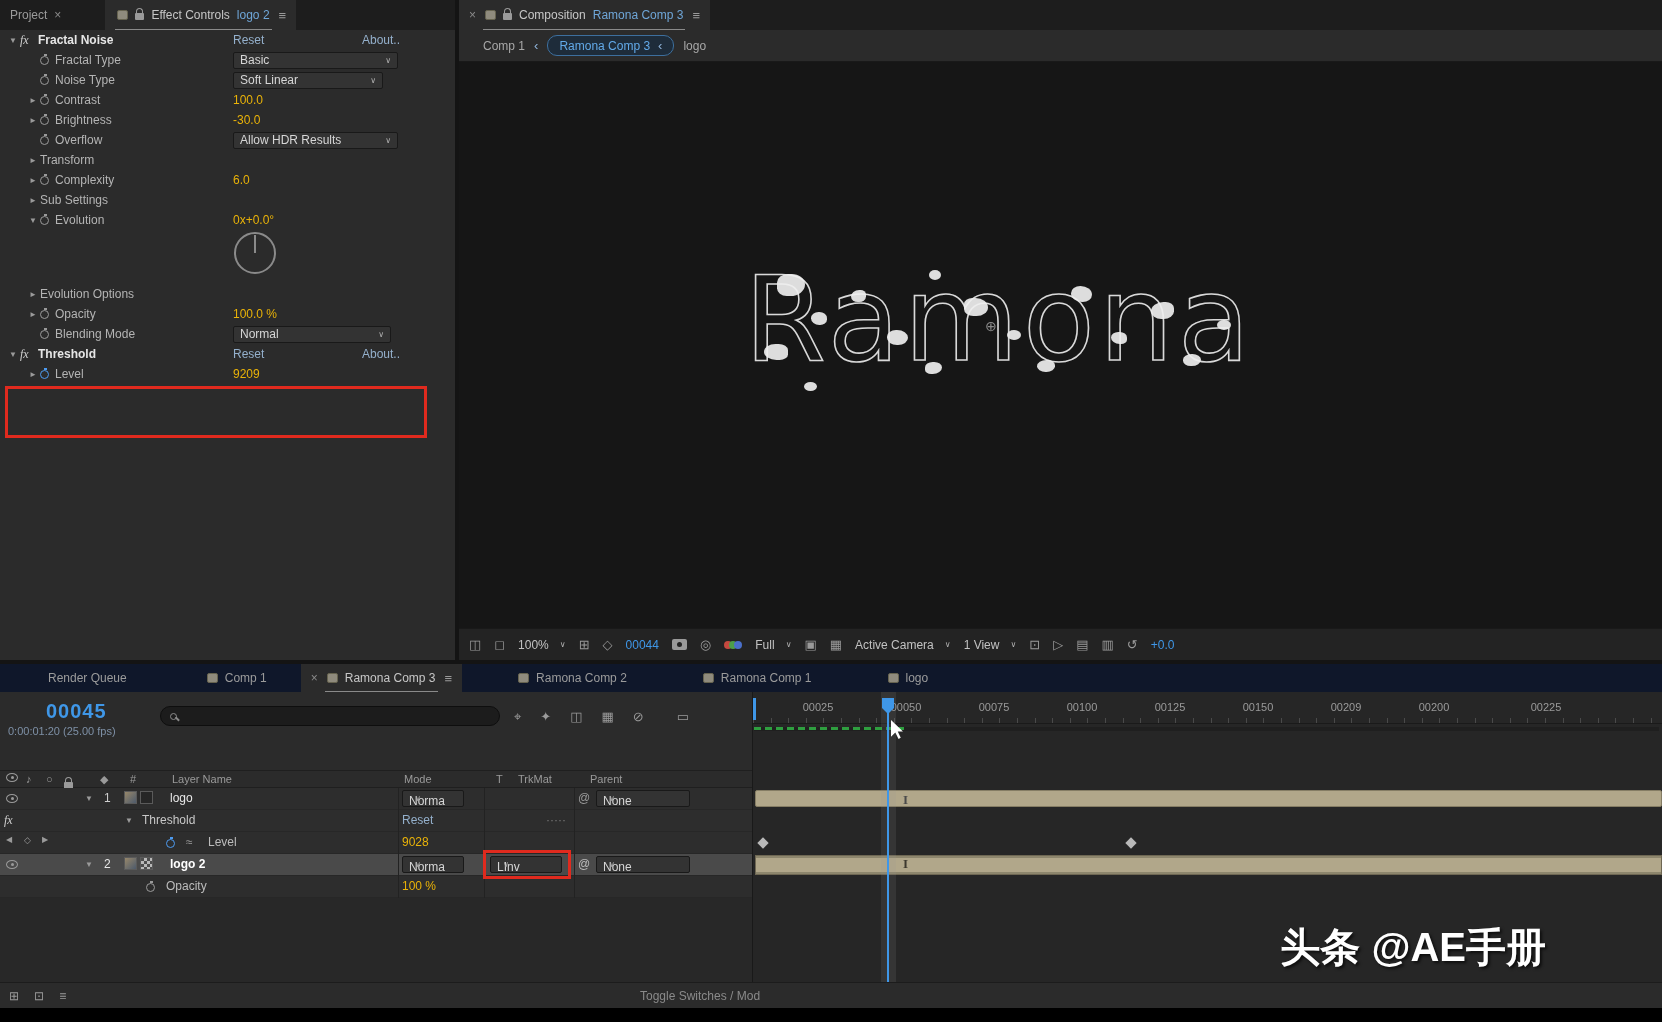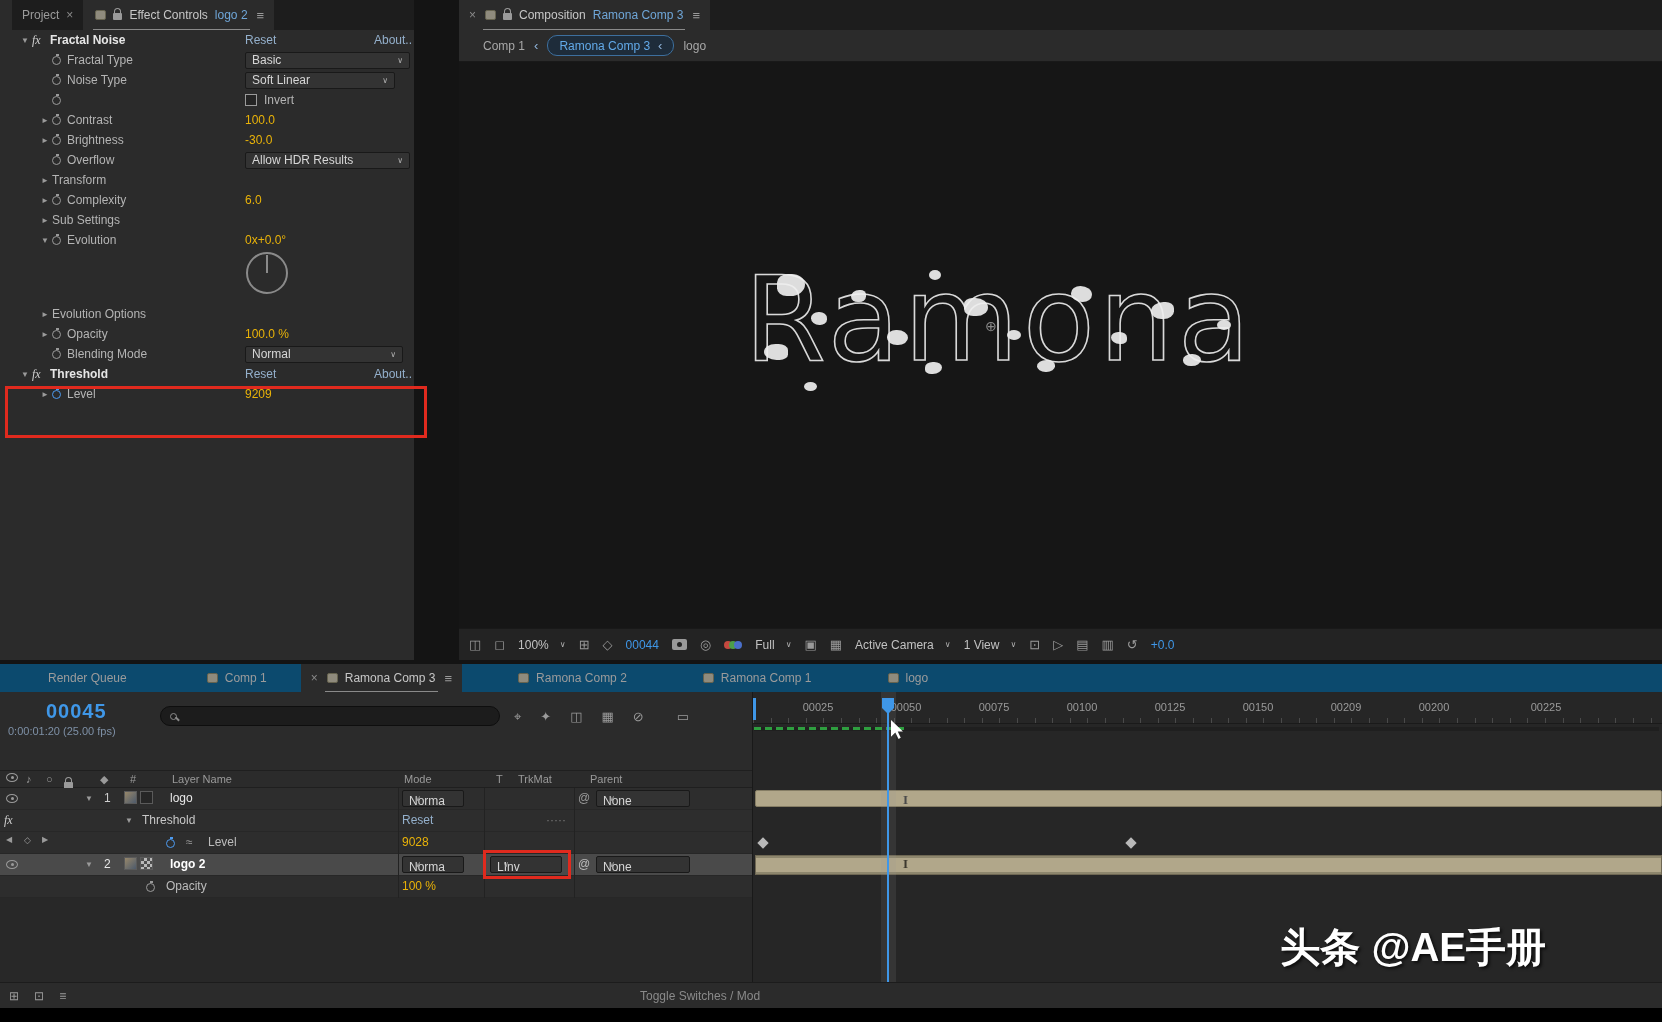--- a/index.html
+++ b/index.html
@@ -2,39 +2,39 @@
 <html><head>
 <meta charset="utf-8">
 <style>
   * { box-sizing: border-box; }
   body { margin:0; background:#000; font-family:"Liberation Sans",sans-serif; font-size:12px; color:#c8c8c8; }
   .app { position:relative; width:1662px; height:1022px; background:#141414; overflow:hidden; }
 
   
   .tabbar { height:30px; background:#1d1d1d; display:flex; align-items:stretch; color:#9b9b9b; }
   .tab { display:flex; align-items:center; gap:7px; padding:0 10px; white-space:nowrap; }
-  .tab.active { background:#2b2b2b; color:#c7c7c7; }
+  .tab.active { background:#2b2b2b; color:#c7c7c7;margin-left:34px; }
   .tabul { display:flex; align-items:center; gap:7px; height:100%; border-bottom:1px solid #8a8a8a; padding:0 2px; }
   .closex { color:#8a8a8a; font-size:12px; }
   .menuglyph { color:#9a9a9a; font-size:13px; }
   .panelico { width:11px; height:10px; background:#8f8b7d; border:1px solid #66634f; border-radius:2px; flex:none; }
   .lock { width:9px; height:7px; background:#9a9a9a; border-radius:1px; position:relative; margin-top:4px; flex:none; }
   .lock::before { content:''; position:absolute; left:1px; top:-5px; width:5px; height:5px; border:1.5px solid #9a9a9a; border-bottom:none; border-radius:4px 4px 0 0; }
   .chev { font-size:8px; color:#b0b0b0; margin-left:auto; padding-left:6px; }
   .sw { width:9px; height:9px; border:1px solid #9a9a9a; border-radius:50%; position:relative; flex:none; margin-right:6px; }
   .sw::before { content:''; position:absolute; top:-3px; left:2.5px; width:3px; height:2px; background:#9a9a9a; }
   .sw.blue { border-color:#4d9bf0; } .sw.blue::before { background:#4d9bf0; }
   .tw { width:14px; text-align:center; font-size:8px; color:#9a9a9a; flex:none; }
   .bval { color:#eab308; }
   .lnk { color:#94b0cc; }
   .dd { background:#333; border:1px solid #191919; border-radius:2px; height:17px; display:flex; align-items:center; padding:0 6px; color:#d6d6d6; font-size:12px; }
   .redbox { position:absolute; border:3px solid #e02a1e; pointer-events:none; z-index:30; }
 
   
-  .ec { position:absolute; left:0; top:0; width:414px; height:660px; background:#2b2b2b;padding-left:12px; }
+  .ec { position:absolute; left:0; top:0; width:455px; height:660px; background:#2b2b2b; }
   .ecbc { height:28px; display:flex; align-items:center; padding-left:8px; color:#b0b0b0; border-bottom:1px solid #232323; }
   .fxlist { position:relative; }
   .fxrow { position:relative; height:20px; display:flex; align-items:center; color:#b4b4b4; }
   .fxrow .vcol { position:absolute; left:233px; display:flex; align-items:center; }
   .fxrow .about { position:absolute; left:362px; }
   .ename { color:#e6e6e6; font-weight:bold; margin-left:2px; }
   .fxbadge { font-style:italic; font-family:"Liberation Serif",serif; color:#d0d0d0; width:16px; flex:none; }
   .cb { width:12px; height:12px; border:1px solid #9a9a9a; background:#242424; margin-right:7px; }
   .dialrow { height:54px; position:relative; }
   .dial { position:absolute; left:234px; top:2px; width:42px; height:42px; border:2px solid #8a8a8a; border-radius:50%; }
@@ -56,21 +56,21 @@
   .vdd { display:flex; align-items:center; gap:5px; color:#c2c2c2; }
   .vdd .chev { margin-left:0; }
   .cam { width:15px; height:11px; background:#9a9a9a; border-radius:2px; position:relative; }
   .cam::before { content:''; position:absolute; left:5px; top:3px; width:5px; height:5px; border-radius:50%; background:#232323; }
   .rgb { position:relative; width:18px; height:12px; }
   .rgb b { position:absolute; width:8px; height:8px; border-radius:50%; top:2px; }
   .rgb b:nth-child(1){ left:0; background:#c5493f; } .rgb b:nth-child(2){ left:5px; background:#4d9e4a; } .rgb b:nth-child(3){ left:10px; background:#4a6fc9; }
 
   
   .tl { position:absolute; left:0; top:664px; width:1662px; height:344px; background:#2b2b2b; }
-  .tltabs { height:28px; background:#0c4a6e; display:flex; align-items:stretch; color:#9b9b9b; }
+  .tltabs { height:28px; background:#0f172a; display:flex; align-items:stretch; color:#9b9b9b; }
   .tlmain { position:absolute; left:0; top:28px; width:1662px; height:290px; }
   .tll { position:absolute; left:0; top:0; width:752px; height:290px; background:#2b2b2b; }
   .bigframe { position:absolute; left:46px; top:8px; font-size:20px; font-weight:bold; color:#3f97e8; letter-spacing:1px; }
   .smalltime { position:absolute; left:8px; top:33px; font-size:11px; color:#7e90a6; }
   .search { position:absolute; left:160px; top:14px; width:340px; height:20px; background:#1c1c1c; border:1px solid #0e0e0e; border-radius:10px; display:flex; align-items:center; padding-left:9px; gap:7px; }
   .mag { width:7px; height:7px; border:1.5px solid #8a8a8a; border-radius:50%; position:relative; flex:none; }
   .mag::after { content:''; position:absolute; width:5px; height:1.5px; background:#8a8a8a; transform:rotate(45deg); right:-4px; bottom:-1px; }
   .search input { background:transparent; border:none; outline:none; color:#ccc; flex:1; font:inherit; }
   .tlicons { position:absolute; left:514px; top:17px; display:flex; gap:19px; color:#9a9a9a; font-size:13px; }
   .tlcols { position:absolute; left:0; top:78px; width:752px; height:18px; border-top:1px solid #1f1f1f; border-bottom:1px solid #1f1f1f; color:#9a9a9a; font-size:11px; }
@@ -159,27 +159,20 @@
       <div class="fxrow" style="padding-left:40px;">
         <span class="sw"></span>
         <span>Noise Type</span>
         <span class="vcol">
             <span class="dd" style="width:150px;">
               <span>Soft Linear</span>
               <span class="chev">∨</span>
             </span>
           </span>
       </div>
-      <div class="fxrow" style="padding-left:40px;">
-        <span class="sw"></span>
-        <span class="vcol">
-            <span class="cb"></span>
-            <span>Invert</span>
-          </span>
-      </div>
       <div class="fxrow" style="padding-left:26px;">
         <span class="tw">►</span>
         <span class="sw"></span>
         <span>Contrast</span>
         <span class="vcol">
             <span class="bval">100.0</span>
           </span>
       </div>
       <div class="fxrow" style="padding-left:26px;">
         <span class="tw">►</span>

